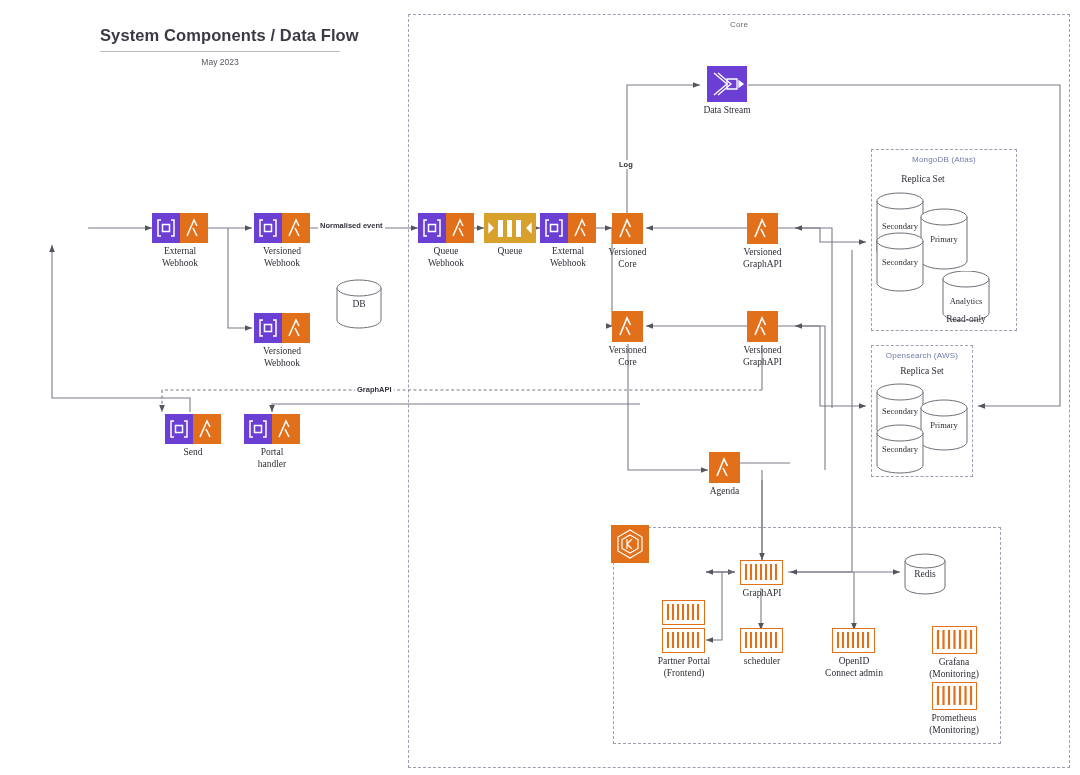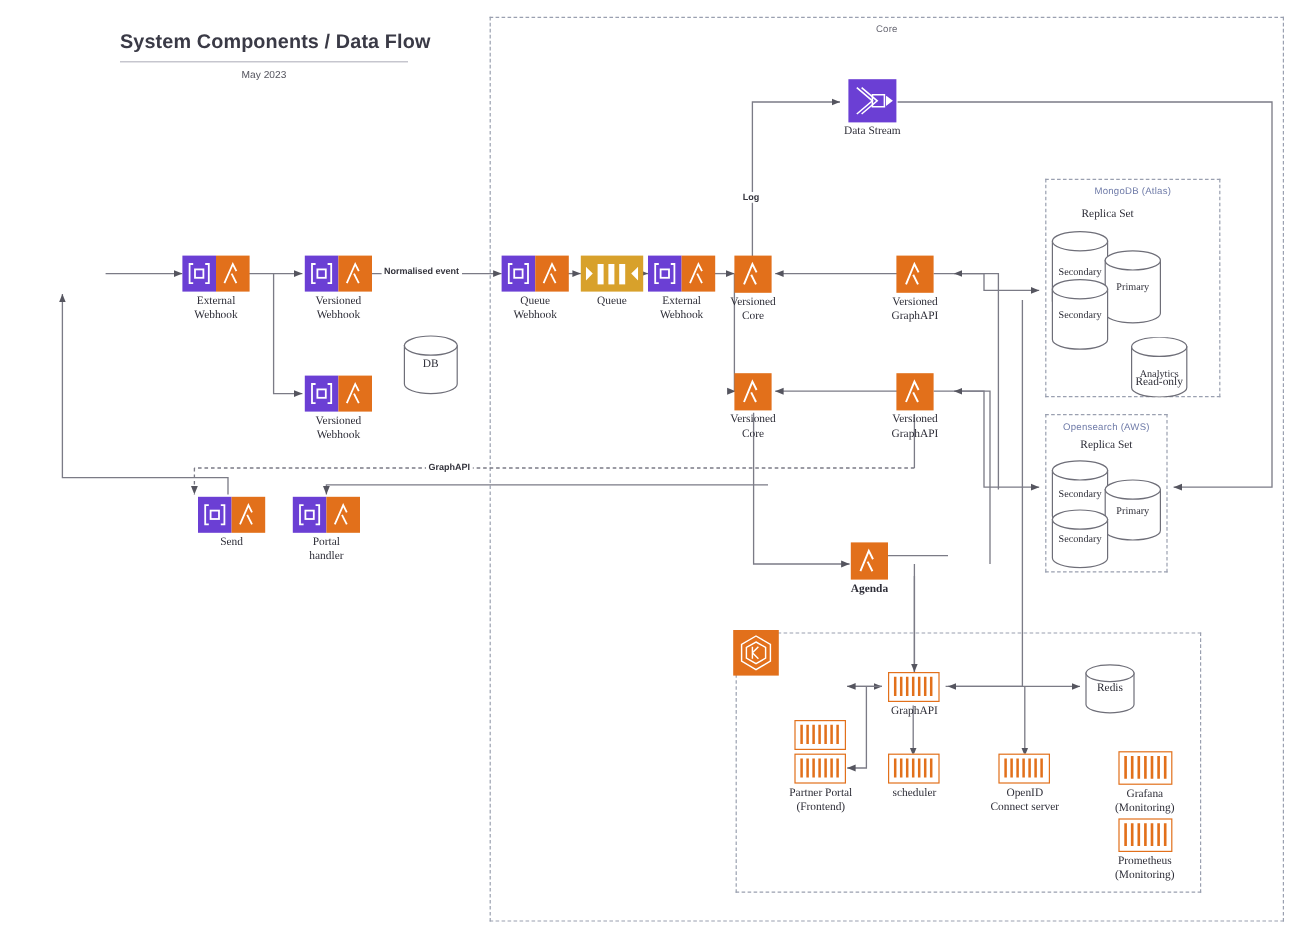--- a/index.html
+++ b/index.html
@@ -408,21 +408,21 @@
 
   <div class="node" style="left:709px;top:452px;width:31px;">
     <div class="ico-lambda">
       <svg width="31" height="31" viewBox="0 0 31 31">
           <g fill="none" stroke="#ffffff" stroke-width="1.6">
         <path d="M8,24 L15,7 L18.5,14"></path>
             <path d="M14,16 L18,24"></path>
           </g>
         </svg>
     </div>
-    <div class="cap" style="margin-left:-17px;width:65px;font-weight:bold;">Agenda</div>
+    <div class="cap" style="margin-left:-17px;width:65px;">Agenda</div>
   </div>
 
   <div class="node" style="left:611px;top:525px;">
     <div class="ico-k8s">
       <svg width="38" height="38" viewBox="0 0 38 38">
           <g fill="none" stroke="#ffffff" stroke-width="1.2">
         <path d="M19,5 L31,12 L31,26 L19,33 L7,26 L7,12 Z"></path>
         <path d="M19,10 L27,14.5 L27,23.5 L19,28 L11,23.5 L11,14.5 Z"></path>
         <path d="M16,14 L16,24 M16,19 L21,14 M16,19 L21,24"></path>
       </g>
@@ -478,21 +478,21 @@
 
   <div class="node" style="left:832px;top:628px;width:43px;">
     <div class="ico-svc">
       <svg width="40" height="22" viewBox="0 0 40 22">
           <g stroke="#e2701b" stroke-width="2.1">
         <path d="M4,3 L4,19 M9,3 L9,19 M14,3 L14,19 M19,3 L19,19 M24,3 L24,19 M29,3 L29,19 M34,3 L34,19"></path>
       </g>
         </svg>
     </div>
     <div class="cap" style="margin-left:-25px;width:94px;">OpenID</div>
-    <div class="cap" style="margin-top:0;margin-left:-25px;width:94px;">Connect server</div>
+    <div class="cap" style="margin-top:0;margin-left:-25px;width:94px;">Connect admin</div>
   </div>
 
   <div class="node" style="left:932px;top:626px;width:43px;">
     <div class="ico-svc" style="width:45px;height:28px;">
       <svg width="42" height="25" viewBox="0 0 42 25">
           <g stroke="#e2701b" stroke-width="2.2">
         <path d="M4,3 L4,22 M9.5,3 L9.5,22 M15,3 L15,22 M20.5,3 L20.5,22 M26,3 L26,22 M31.5,3 L31.5,22 M37,3 L37,22"></path>
       </g>
         </svg>
     </div>
@@ -539,21 +539,21 @@
   </div>
 
   <div class="cyl" style="left:874px;top:232px;width:52px;height:60px;">
     <svg width="52" height="60" viewBox="0 0 52 60">
       <path class="cylshape" d="M3,9 L3,51 A23,8 0 0,0 49,51 L49,9 Z"></path>
       <ellipse class="cylshape" cx="26" cy="9" rx="23" ry="8"></ellipse>
     </svg>
     <div class="lbl" style="font-size:8.5px;">Secondary</div>
   </div>
 
-  <div class="cyl" style="left:940px;top:281px;width:52px;height:60px;">
+  <div class="cyl" style="left:940px;top:271px;width:52px;height:60px;">
     <svg width="52" height="50" viewBox="0 0 52 50">
       <path class="cylshape" d="M3,8 L3,42 A23,8 0 0,0 49,42 L49,8 Z"></path>
       <ellipse class="cylshape" cx="26" cy="8" rx="23" ry="8"></ellipse>
     </svg>
     <div class="lbl" style="font-size:8.5px;">Analytics</div>
   </div>
 
   <div class="free-label" style="left:922px;top:314px;width:88px;">Read-only</div>
 
   <div class="free-label" style="left:877px;top:366px;width:90px;">Replica Set</div>

